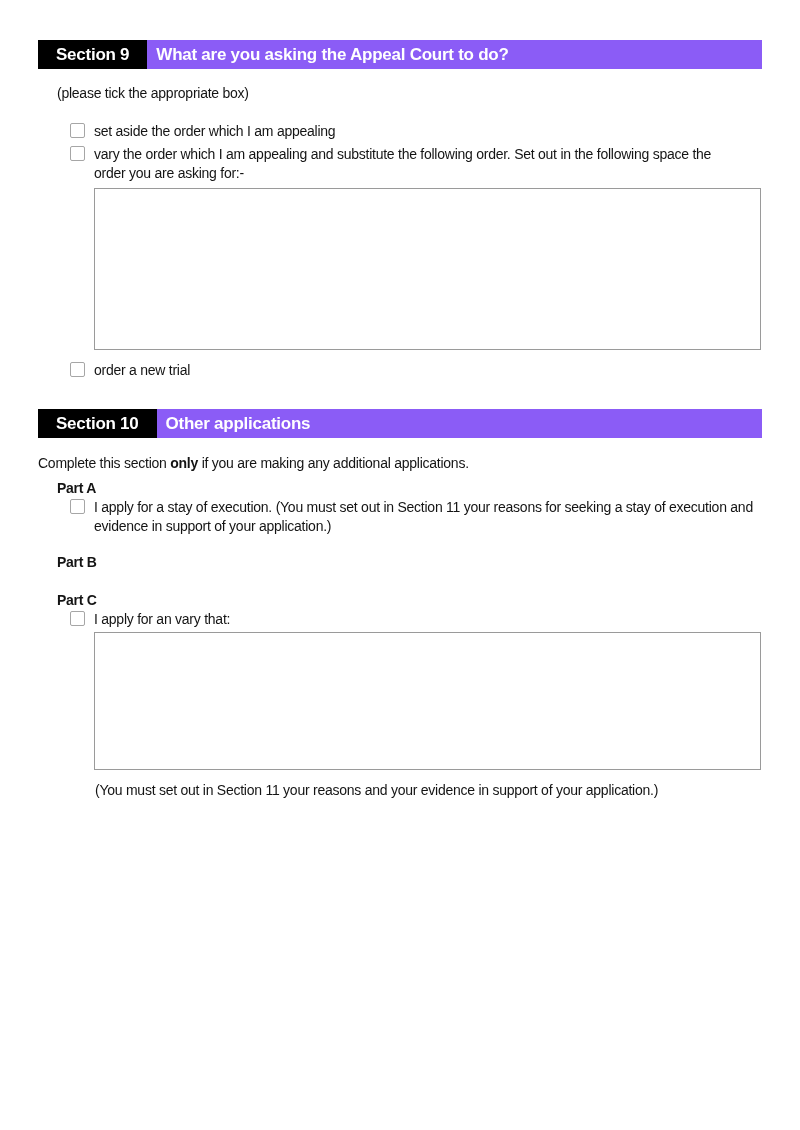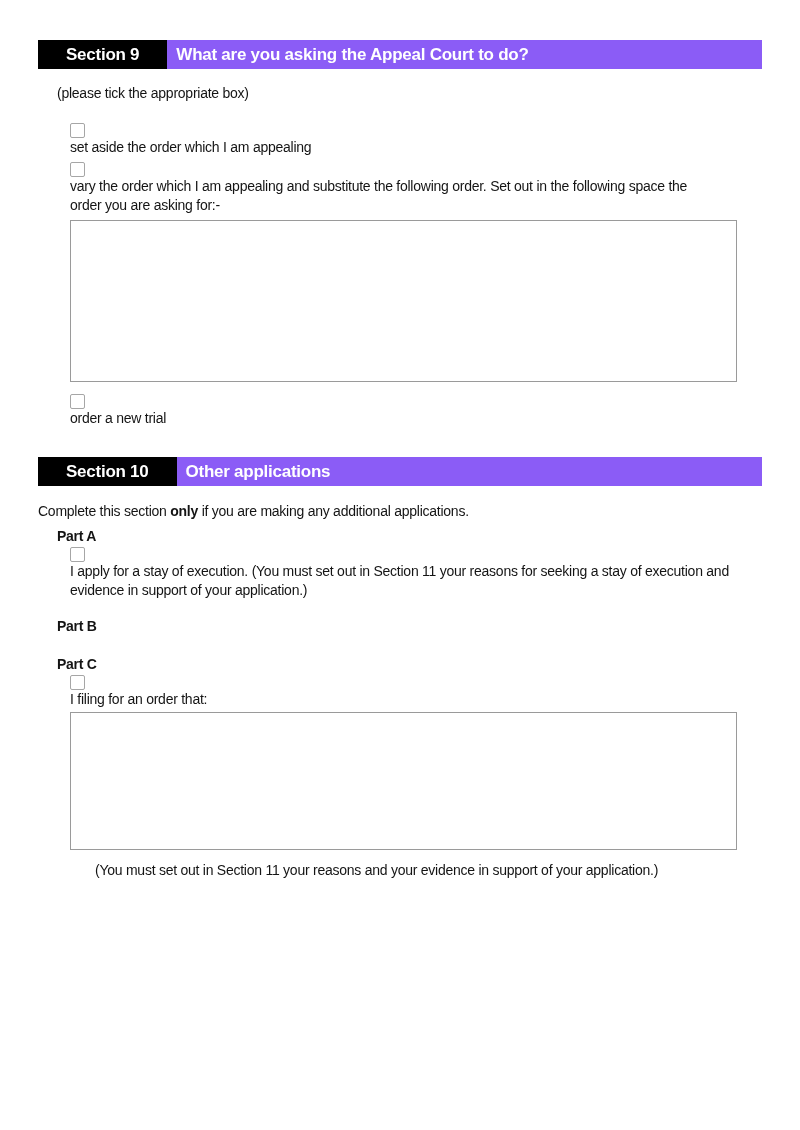--- a/index.html
+++ b/index.html
@@ -22,21 +22,21 @@
     margin: 0 38px;
     height: 29px;
   }
   .section-label {
     background: #000000;
     color: #ffffff;
     font-weight: bold;
     font-size: 17px;
     display: flex;
     align-items: center;
-    padding: 0 28px;
+    padding: 0 18px;
     white-space: nowrap;
   }
   .section-title {
     background: #8b5cf6;
     color: #ffffff;
     font-weight: bold;
     font-size: 17px;
     flex: 1;
     display: flex;
     align-items: center;
@@ -47,21 +47,20 @@
     margin: 14px 0 0 57px;
     line-height: 20px;
   }
 
   
   .opt-row {
     display: flex;
     align-items: flex-start;
     margin-left: 70px;
     line-height: 19px;
-    flex-direction: column;
   }
   .checkbox {
     flex: 0 0 auto;
     width: 15px;
     height: 15px;
     border: 1px solid #a6a6a6;
     border-radius: 2px;
     background: #ffffff;
     margin-top: 1px;
     margin-right: 9px;
@@ -159,20 +158,20 @@
     <span class="checkbox" role="checkbox" aria-checked="false"></span>
     <span class="opt-text">I apply for a stay of execution. (You must set out in Section 11 your reasons for seeking a stay of execution and evidence in support of your application.)</span>
   </div>
 
   <div class="part-heading ph-b">Part B</div>
 
   <div class="part-heading ph-c">Part C</div>
   <div class="opt-row row-c">
     <span class="checkbox" role="checkbox" aria-checked="false"></span>
     <span>
-      <span class="opt-text">I filing for an order that:</span>
+      <span class="opt-text">I apply for an vary that:</span>
       <div class="textbox order-box" role="textbox"></div>
     </span>
   </div>
 
   <div class="part-note">(You must set out in Section 11 your reasons and your evidence in support of your application.)</div>
 
 </div>
 
 </body></html>

